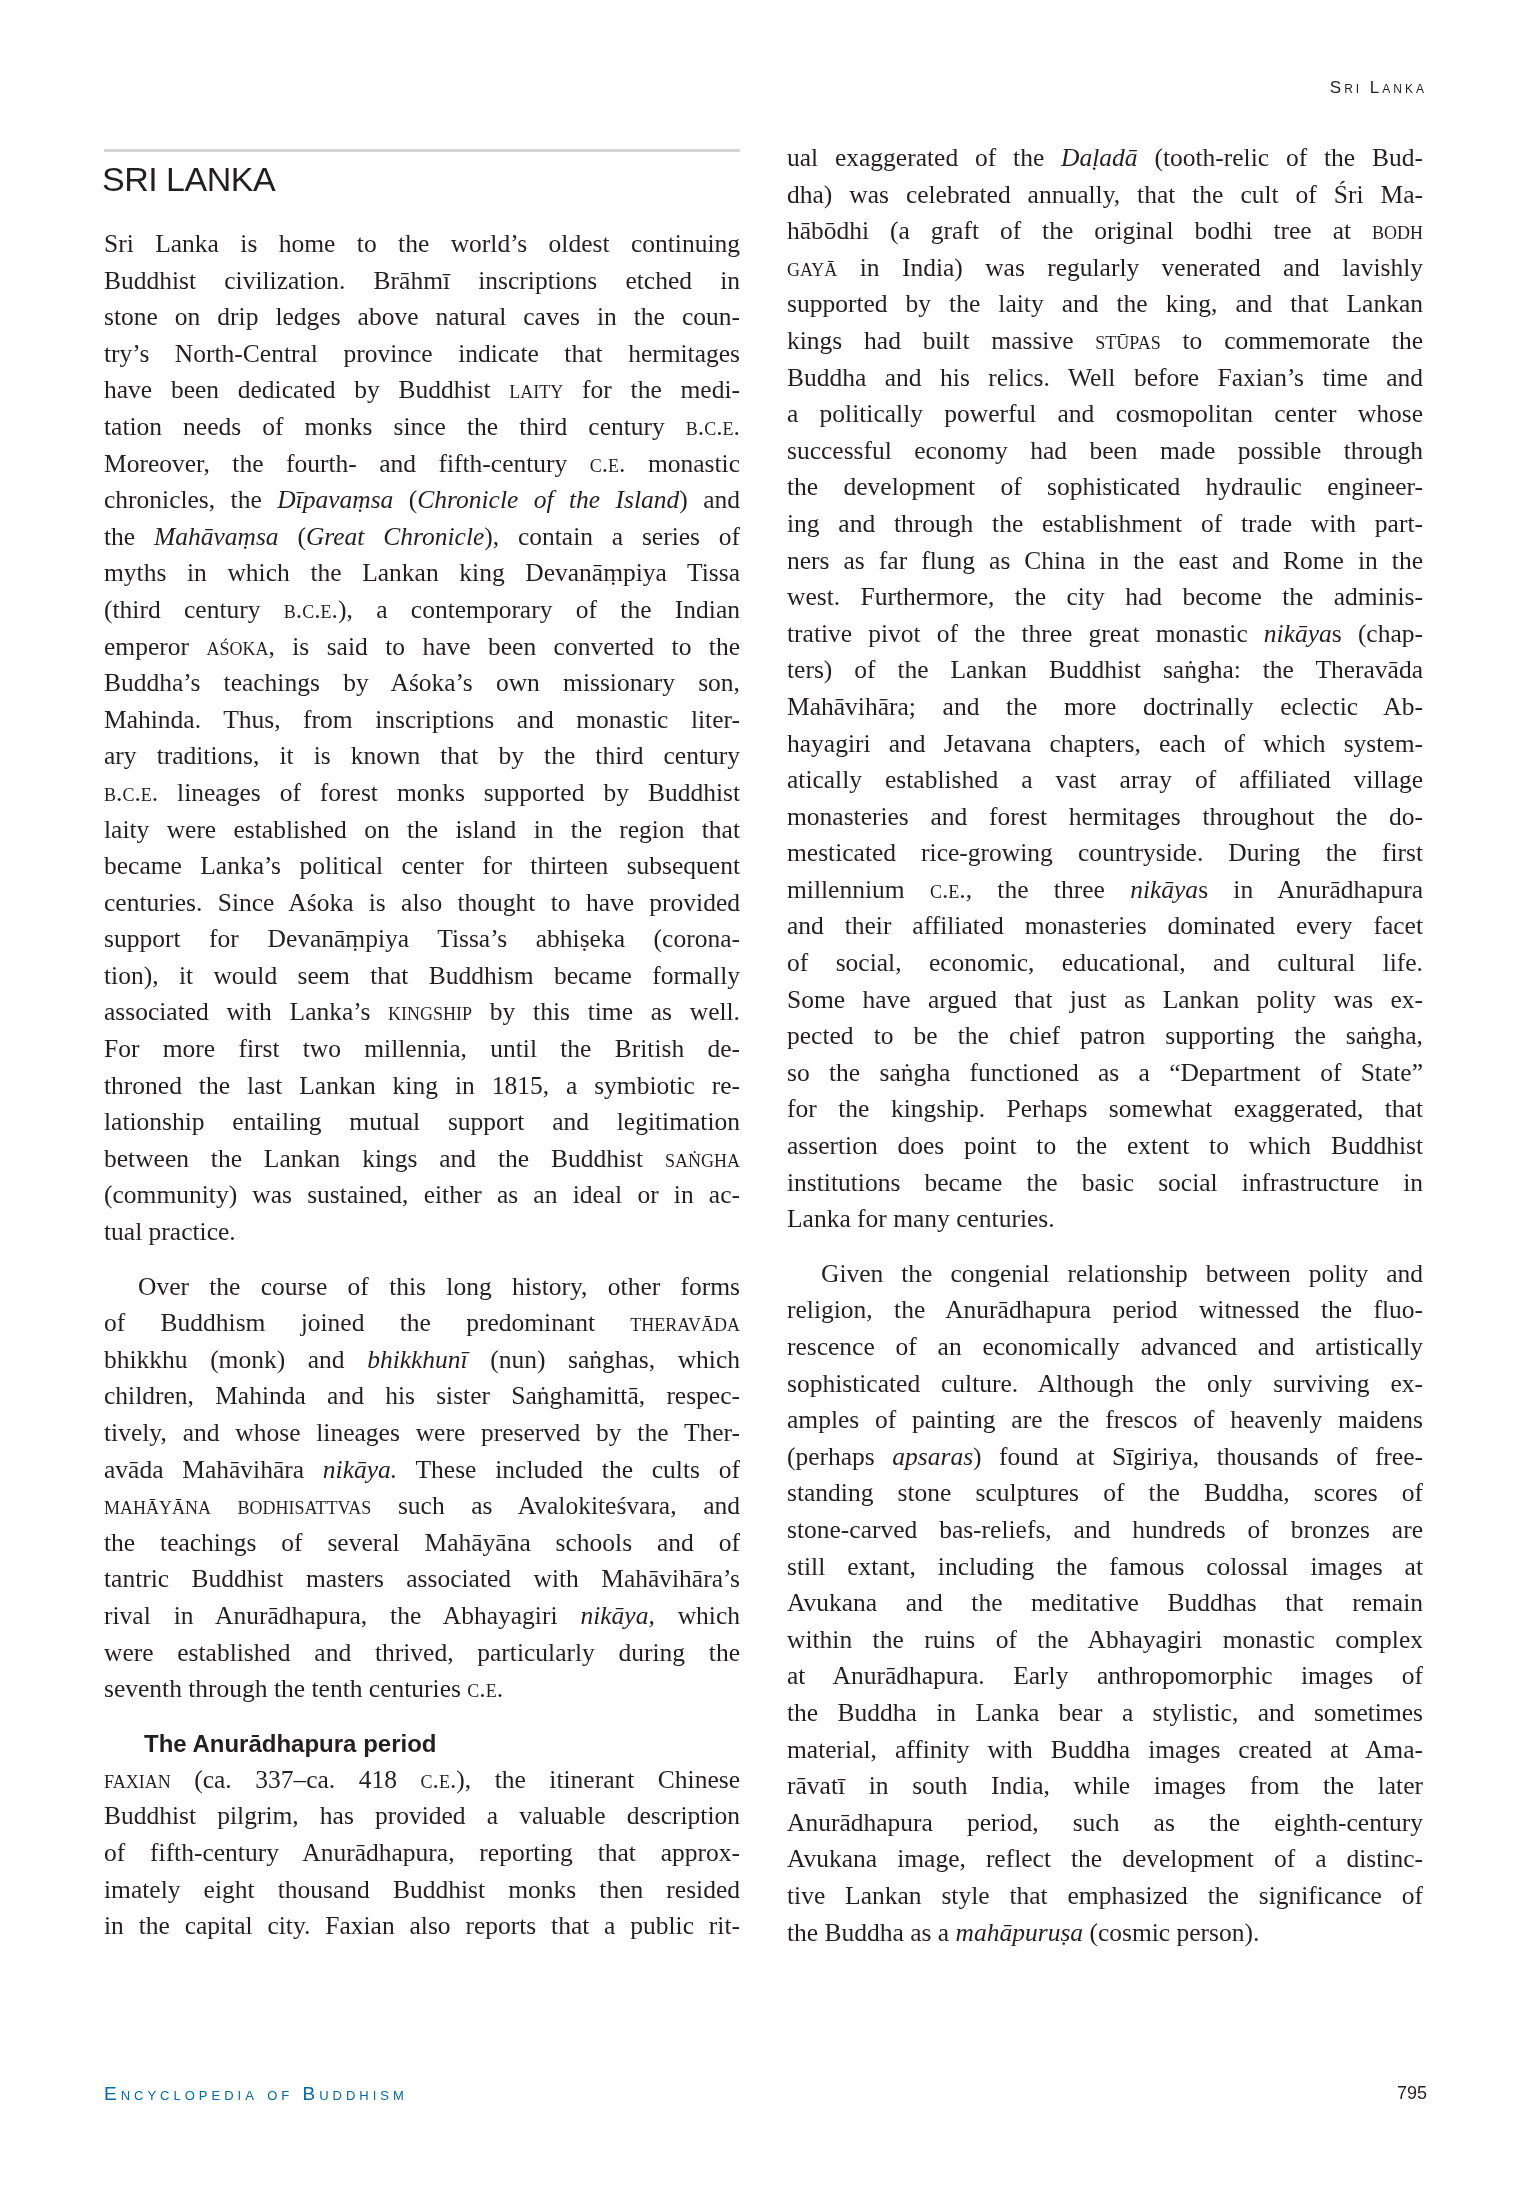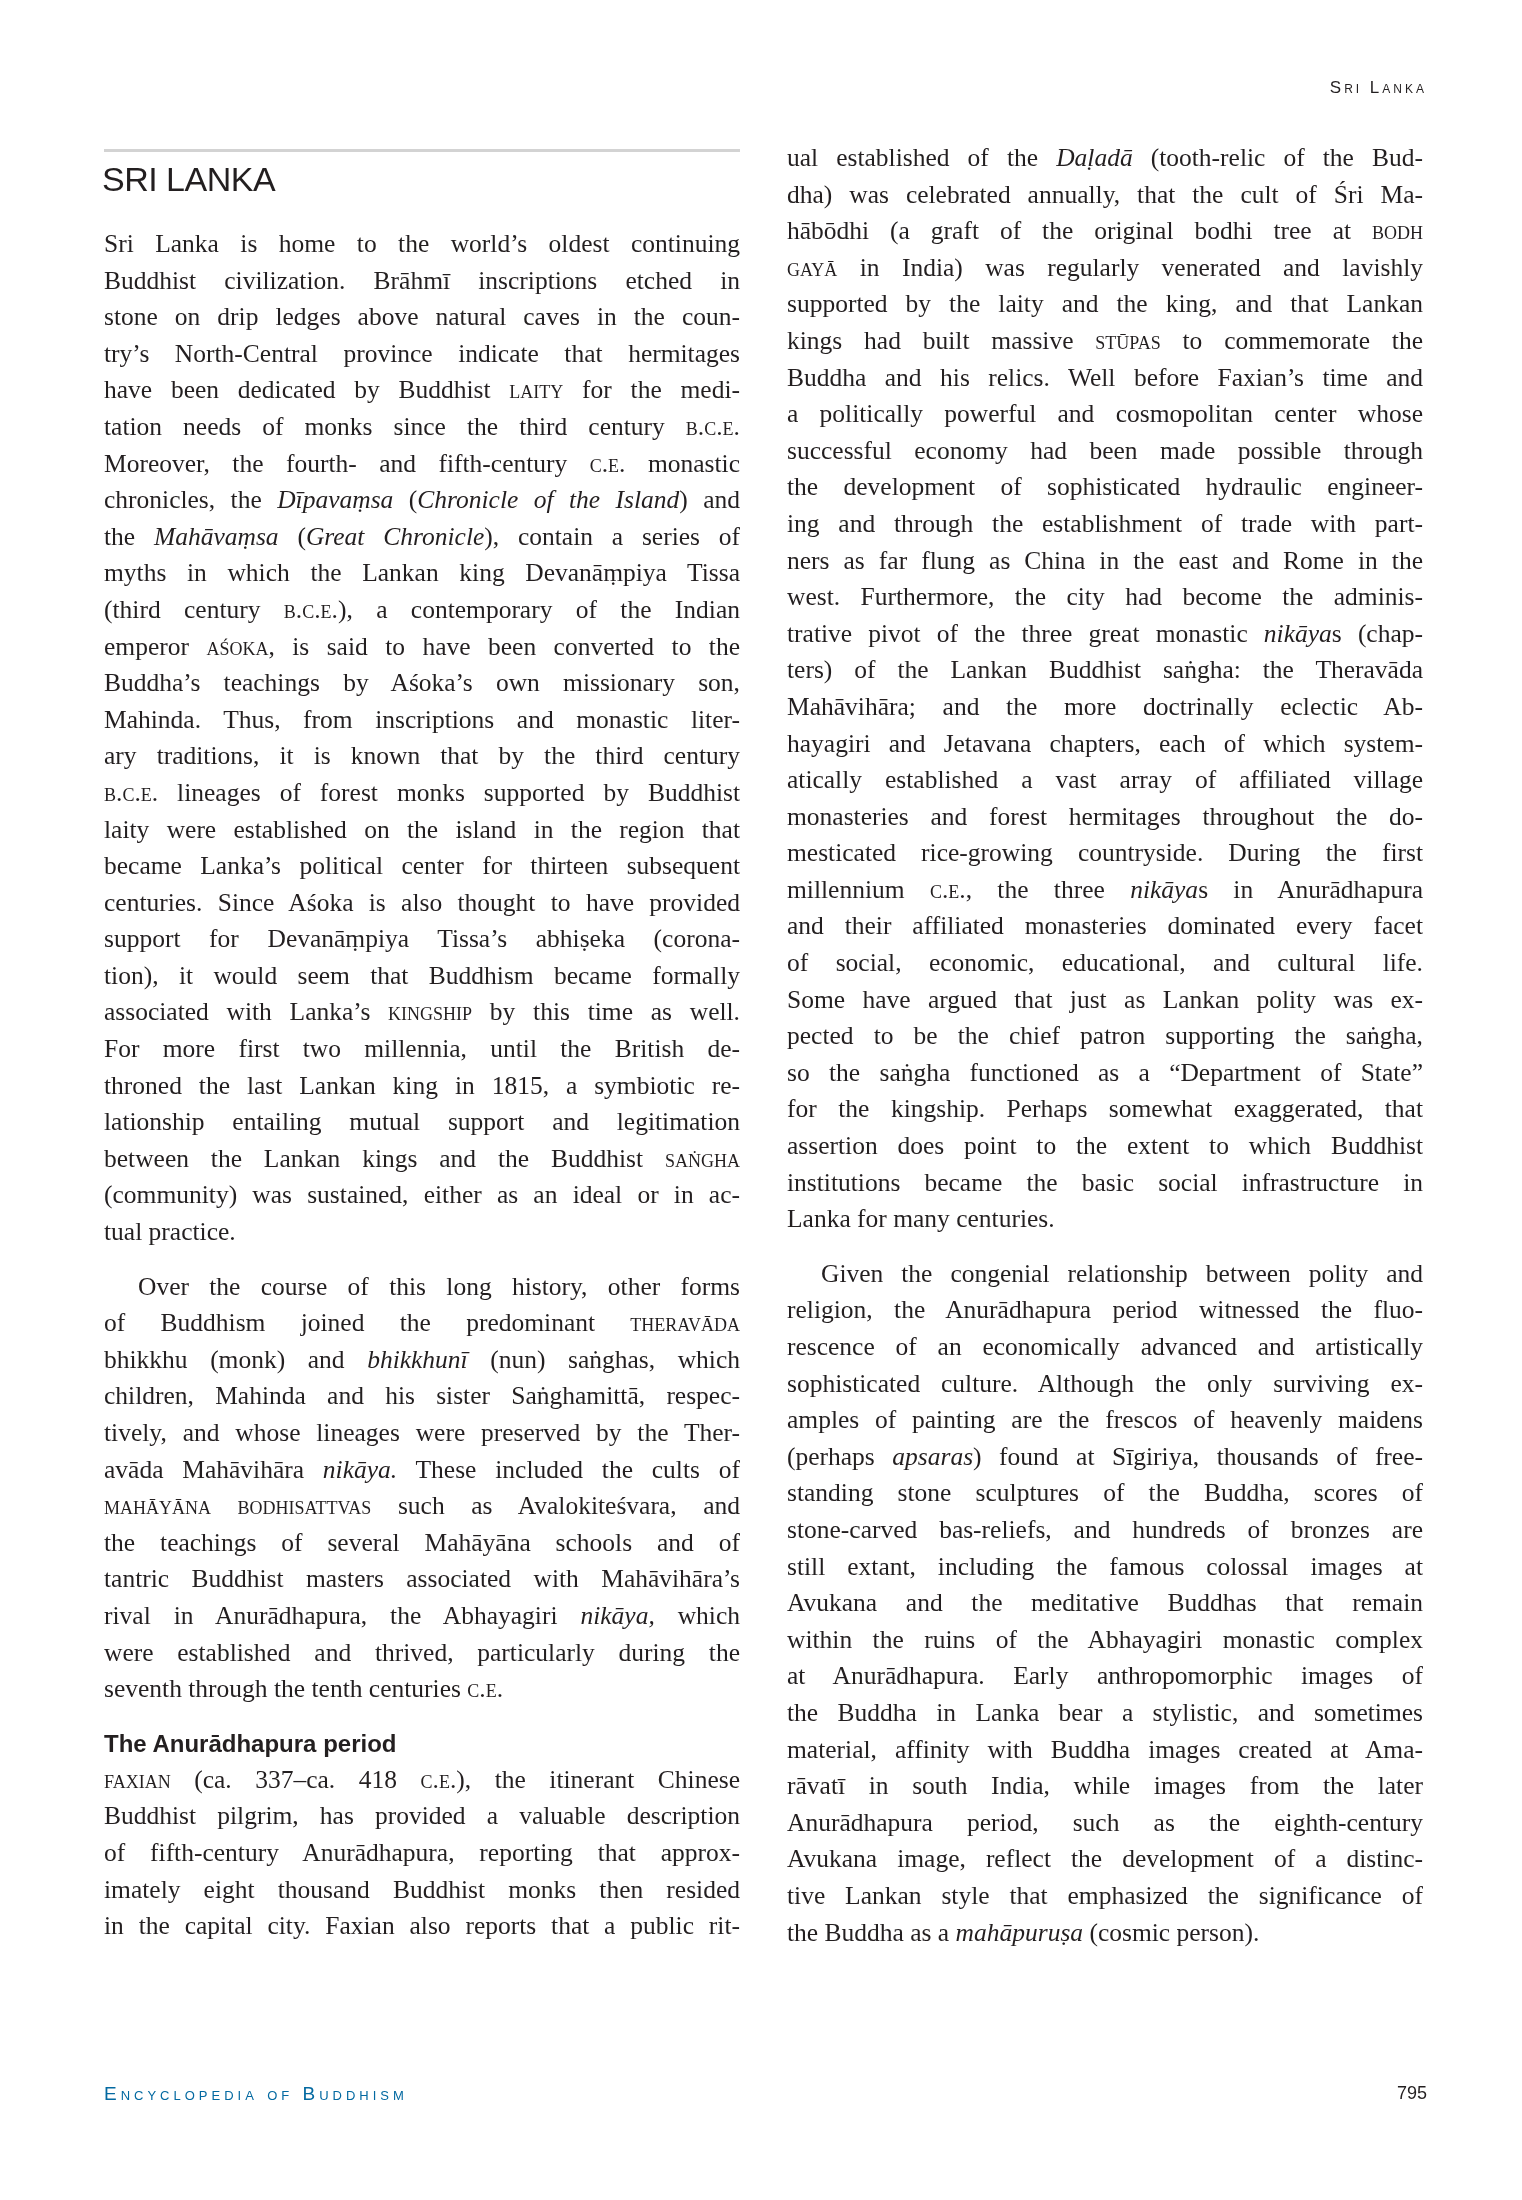--- a/index.html
+++ b/index.html
@@ -13,21 +13,21 @@
          font-family: "Liberation Sans", "DejaVu Sans", sans-serif; font-weight: normal;
          font-size: 34px; letter-spacing: -0.5px; color: #231f20; }
   .col { position: absolute; width: 636px; font-size: 25.5px; line-height: 36.6px; }
   .col-left { left: 104px; top: 226px; }
   .col-right { left: 787px; top: 140px; }
   .line { display: block; text-align: justify; text-align-last: justify; white-space: nowrap; height: 36.6px; }
   .line.last { text-align-last: left; }
   .line.indent { text-indent: 34px; }
   .para-gap { height: 18px; }
   .subhead { display: block; font-family: "Liberation Sans", "DejaVu Sans", sans-serif; font-weight: bold;
-         font-size: 24px; line-height: 36px; height: 36px; }
+         font-size: 24px; line-height: 36px; height: 36px; margin-left: 40px; }
   .sc { font-variant: small-caps; text-transform: lowercase; font-size: 1em; }
   .it { font-style: italic; }
   .footer-left { position: absolute; top: 2083px; left: 104px;
          font-family: "Liberation Sans", "DejaVu Sans", sans-serif; font-size: 19px; letter-spacing: 4px;
          font-variant: small-caps; color: #0369a1; }
   .footer-right { position: absolute; top: 2083px; right: 95px;
          font-family: "Liberation Sans", "DejaVu Sans", sans-serif; font-size: 18px; color: #231f20; }
 </style>
 </head>
 <body>
@@ -87,21 +87,21 @@
     <div>
       <span class="line"><span class="sc">FAXIAN</span><span> (ca. 337–ca. 418 </span><span class="sc">C.E.</span><span>), the itinerant Chinese</span></span>
       <span class="line"><span>Buddhist pilgrim, has provided a valuable description</span></span>
       <span class="line"><span>of fifth-century Anurādhapura, reporting that approx-</span></span>
       <span class="line"><span>imately eight thousand Buddhist monks then resided</span></span>
       <span class="line"><span>in the capital city. Faxian also reports that a public rit-</span></span>
     </div>
   </div>
 <div class="col col-right">
     <div>
-      <span class="line"><span>ual established of the </span><span class="it">Daḷadā</span><span> (tooth-relic of the Bud-</span></span>
+      <span class="line"><span>ual exaggerated of the </span><span class="it">Daḷadā</span><span> (tooth-relic of the Bud-</span></span>
       <span class="line"><span>dha) was celebrated annually, that the cult of Śri Ma-</span></span>
       <span class="line"><span>hābōdhi (a graft of the original bodhi tree at </span><span class="sc">BODH</span></span>
       <span class="line"><span class="sc">GAYĀ</span><span> in India) was regularly venerated and lavishly</span></span>
       <span class="line"><span>supported by the laity and the king, and that Lankan</span></span>
       <span class="line"><span>kings had built massive </span><span class="sc">STŪPAs</span><span> to commemorate the</span></span>
       <span class="line"><span>Buddha and his relics. Well before Faxian’s time and</span></span>
       <span class="line"><span>a politically powerful and cosmopolitan center whose</span></span>
       <span class="line"><span>successful economy had been made possible through</span></span>
       <span class="line"><span>the development of sophisticated hydraulic engineer-</span></span>
       <span class="line"><span>ing and through the establishment of trade with part-</span></span>

